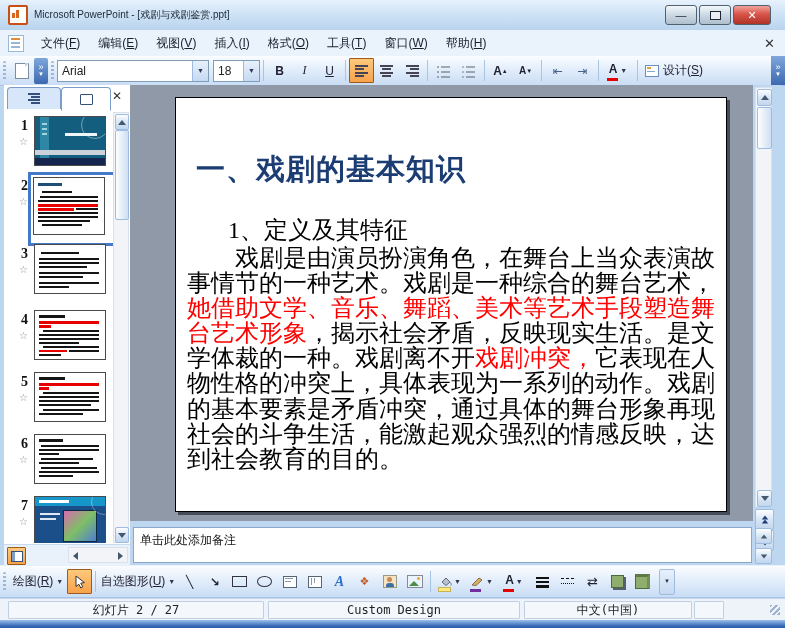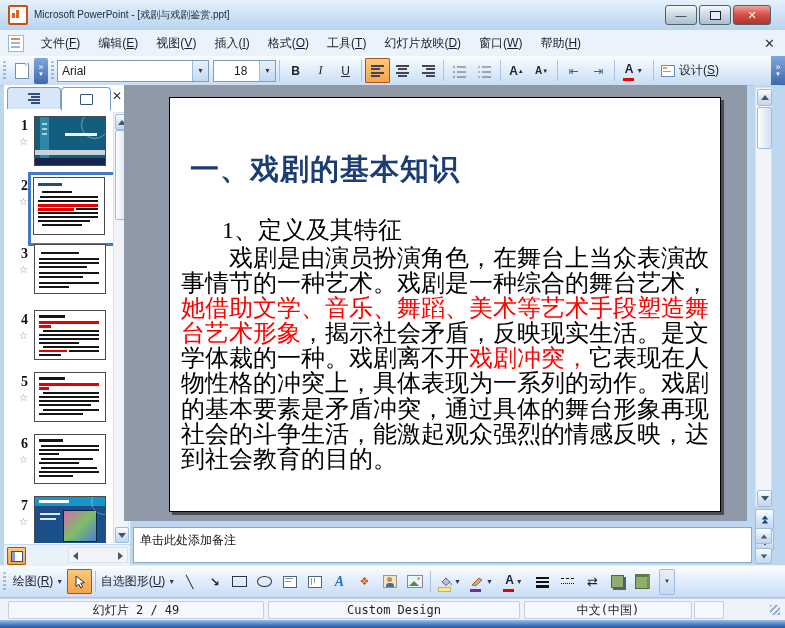--- a/index.html
+++ b/index.html
@@ -53,21 +53,21 @@
   .scrollbtn{background:linear-gradient(#fdfeff,#d8e6f6 50%,#c2d6ee);border:1px solid #9ebcdf;border-radius:2px;display:flex;align-items:center;justify-content:center;}
   
   #pane{left:4px;top:85px;width:126px;height:483px;background:#fff;border-right:1px solid #c2d6ee;}
   .tab{height:21px;display:flex;align-items:center;justify-content:center;border:1px solid #7a9cc9;border-bottom:none;border-radius:4px 4px 0 0;}
   .thumbnum{font-family:"Liberation Serif",serif;font-weight:bold;font-size:14px;color:#111;width:18px;text-align:right;}
   .star{font-size:10px;color:#8a8f96;width:18px;text-align:right;}
   .thumb{background:#fff;border:1px solid #4a4a4a;overflow:hidden;}
   .thumb .ln{background:#151515;}
   .thumb .rd{background:#e60000;}
   
-  #canvas{left:124px;top:85px;width:623px;height:436px;background:#9099a8;}
+  #canvas{left:130px;top:85px;width:623px;height:436px;background:#9099a8;}
   #slide{left:45px;top:12px;width:550px;height:413px;background:#fff;border:1px solid #000;box-shadow:3px 3px 0 #464d59;}
   #slidetitle{left:20px;top:52px;font-size:29px;font-weight:bold;color:#1b3d74;letter-spacing:1px;}
   #slidesub{left:52px;top:116px;font-size:24px;color:#000;font-family:"Liberation Serif","DejaVu Serif",serif;}
   #slidebody{left:11px;top:148px;width:528px;font-size:24px;line-height:25.1px;text-align:justify;text-indent:2em;font-family:"Liberation Serif","DejaVu Serif",serif;color:#000;}
   
   .sbtrack{background:#f2f4f7;border:1px solid #d9e2ec;}
   .sbthumb{background:linear-gradient(90deg,#fdfeff,#cfdff2);border:1px solid #9ebcdf;border-radius:2px;}
   
   #notes{left:133px;top:527px;width:619px;height:36px;background:#fff;border:1px solid #8ba7c7;font-size:12px;color:#111;padding:4px 6px;box-sizing:border-box;}
   
@@ -101,21 +101,20 @@
         <i></i>
         <i></i>
         <i></i>
       </span>
     <span class="menu-item uline">文件(<u>F</u>)</span>
     <span class="menu-item uline">编辑(<u>E</u>)</span>
     <span class="menu-item uline">视图(<u>V</u>)</span>
     <span class="menu-item uline">插入(<u>I</u>)</span>
     <span class="menu-item uline">格式(<u>O</u>)</span>
     <span class="menu-item uline">工具(<u>T</u>)</span>
-    <span class="menu-item uline">幻灯片放映(<u>D</u>)</span>
     <span class="menu-item uline">窗口(<u>W</u>)</span>
     <span class="menu-item uline">帮助(<u>H</u>)</span>
     <span class="mclose">✕</span>
   </div>
 
   <div id="toolbar" class="abs tb">
     <span class="grip"></span>
     <span class="tbtn">
         <span class="pageic">
           <i></i>
@@ -123,21 +122,21 @@
       </span>
     <span class="chevbtn" style="height:26px;border-radius:2px;">
         <span>»</span>
         <span style="font-size:6px;">▼</span>
       </span>
     <span class="grip"></span>
     <span class="combo" style="width:150px;">
       <span class="cval">Arial</span>
       <span class="cdrop">▼</span>
     </span>
-    <span class="combo" style="width:45px;margin-left:4px;padding-left:16px;">
+    <span class="combo" style="width:45px;margin-left:4px;">
       <span class="cval">18</span>
       <span class="cdrop">▼</span>
     </span>
     <span class="sep"></span>
     <span class="tbtn" style="font-weight:bold;">B</span>
     <span class="tbtn" style="font-style:italic;font-family:'Liberation Serif',serif;">I</span>
     <span class="tbtn" style="text-decoration:underline;">U</span>
     <span class="sep"></span>
     <span class="tbtn sel">
         <span class="bars">
@@ -497,21 +496,21 @@
       </span>
     <span class="tbtn">
         <i class="cube" style="position:relative;border-top:3px solid #5d7a46;border-right:3px solid #728f55;"></i>
       </span>
     <span class="chevbtn" style="height:24px;margin-left:4px;background:linear-gradient(#e8f1fb,#c5d9f1);color:#335;border:1px solid #9ebcdf;border-radius:2px;">
         <span style="font-size:6px;">▼</span>
       </span>
   </div>
 
   <div id="statusbar" class="abs">
-    <span class="scell" style="left:8px;width:254px;">幻灯片 2 / 49</span>
+    <span class="scell" style="left:8px;width:254px;">幻灯片 2 / 27</span>
     <span class="scell" style="left:524px;width:166px;">中文(中国)</span>
     <span class="scell" style="left:268px;width:250px;">Custom Design</span>
     <span class="scell" style="left:694px;width:28px;"></span>
     <span class="abs" style="left:770px;top:6px;width:10px;height:10px;background:repeating-linear-gradient(135deg,#9fb3cc 0 2px,transparent 2px 4px);"></span>
   </div>
 
   <div id="bottomstrip" class="abs"></div>
 </div>
 
 </body></html>

